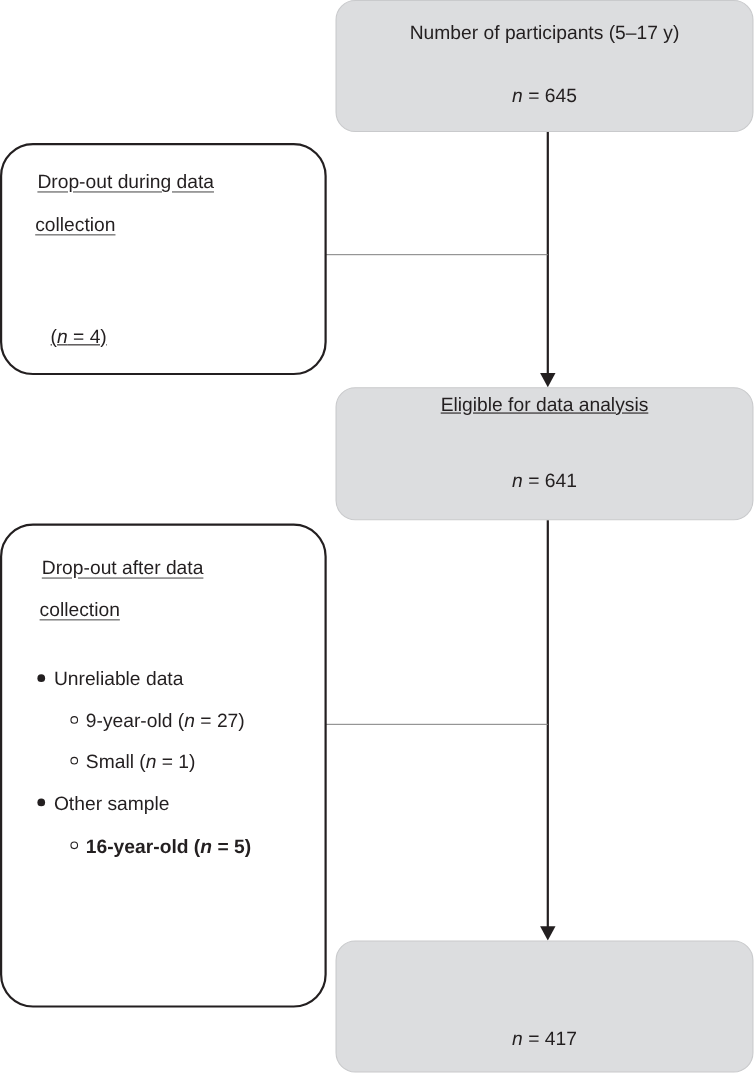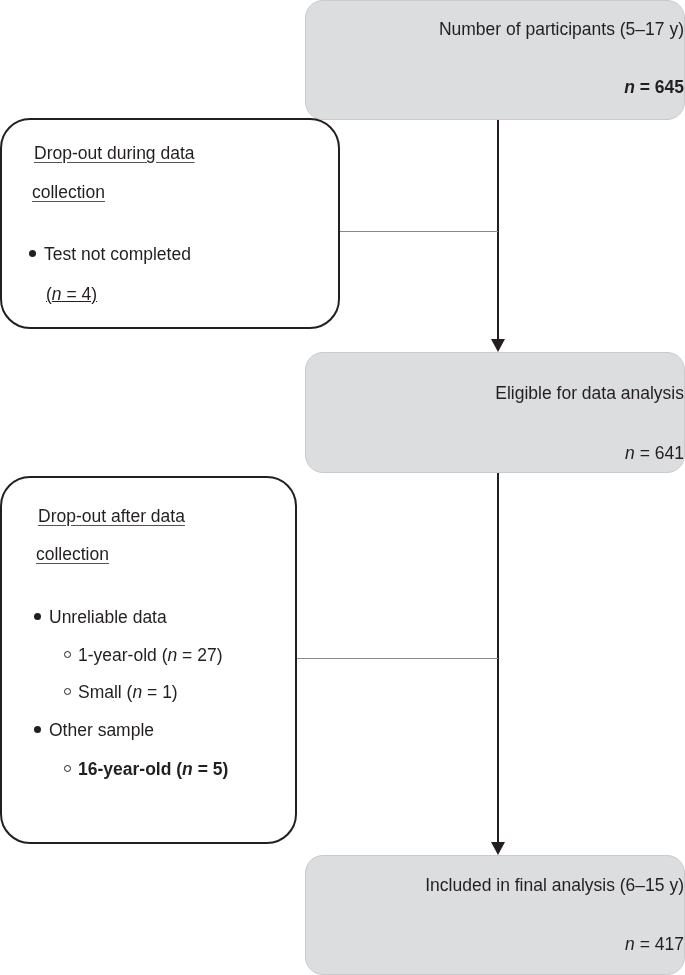--- a/index.html
+++ b/index.html
@@ -1,19 +1,19 @@
 <!DOCTYPE html>
 <html><head>
   <meta charset="utf-8">
   <style>
     html, body { margin: 0; padding: 0; background: #ffffff; }
     body { width: 685px; height: 975px; position: relative; overflow: hidden;
            font-family: "Liberation Sans", sans-serif; color: #231f20; }
     .gbox { position: absolute; background: #dcdddf; border: 1px solid #c9cacc;
-            border-radius: 18px; box-sizing: border-box; text-align: right; }
+            border-radius: 18px; box-sizing: border-box; text-align: center; }
     .gbox .title { position: absolute; left: 0; right: 0; font-size: 17.5px; }
     .gbox .count { position: absolute; left: 0; right: 0; font-size: 17.5px; }
     .gbox .count i, .wbox i { font-style: italic; }
     .wbox { position: absolute; background: #fff; border: 2.5px solid #231f20;
             border-radius: 30px; box-sizing: border-box; font-size: 17.5px; }
     .wbox .hd { position: absolute; left: 32px; text-decoration: underline;
                 text-decoration-color: #555; text-underline-offset: 3px; }
     .wbox .line { position: absolute; white-space: nowrap; }
     .bullet { display: inline-block; width: 7px; height: 7px; border-radius: 50%;
               background: #231f20; vertical-align: middle; margin-right: 8px; position: relative; top: -2px; }
@@ -23,51 +23,49 @@
     .vline { position: absolute; background: #231f20; width: 2px; }
     .hline { position: absolute; background: #8a8a8a; height: 1px; }
     .arrow { position: absolute; width: 0; height: 0; border-left: 7px solid transparent;
              border-right: 7px solid transparent; border-top: 13px solid #231f20; }
   </style>
 </head>
 <body>
 
 <div class="gbox" style="left:305px; top:0px; width:380px; height:120px;">
   <div class="title" style="top:18px;">Number of participants (5–17 y)</div>
-  <div class="count" style="top:76px;font-weight:bold;"><i>n</i><span> = 645</span></div>
+  <div class="count" style="top:76px;"><i>n</i><span> = 645</span></div>
 </div>
 
 <div class="vline" style="left:497px; top:120px; height:220px;"></div>
 <div class="arrow" style="left:491px; top:339px;"></div>
 <div class="hline" style="left:296px; top:231px; width:202px;"></div>
 
-<div class="wbox" style="left:0px; top:118px; width:340px; height:211px;">
+<div class="wbox" style="left:0px; top:130px; width:297px; height:211px;">
   <div class="hd" style="top:23px;">Drop-out during data</div>
   <div class="hd" style="top:62px; left:30px;">collection</div>
-  <div class="line" style="left:27px; top:124px;"><span class="bullet"></span><span>Test not completed</span></div>
   <div class="line" style="left:44px; top:164px;text-decoration:underline;"><span>(</span><i>n</i><span> = 4)</span></div>
 </div>
 
 <div class="gbox" style="left:305px; top:352px; width:380px; height:121px;">
-  <div class="title" style="top:30px;">Eligible for data analysis</div>
-  <div class="count" style="top:90px;"><i>n</i><span> = 641</span></div>
+  <div class="title" style="top:5px;text-decoration:underline;">Eligible for data analysis</div>
+  <div class="count" style="top:74px;"><i>n</i><span> = 641</span></div>
 </div>
 
 <div class="vline" style="left:497px; top:473px; height:370px;"></div>
 <div class="arrow" style="left:491px; top:842px;"></div>
 <div class="hline" style="left:296px; top:658px; width:202px;"></div>
 
-<div class="wbox" style="left:0px; top:476px; width:297px; height:368px;">
+<div class="wbox" style="left:0px; top:476px; width:297px; height:440px;">
   <div class="hd" style="top:28px; left:36px;">Drop-out after data</div>
   <div class="hd" style="top:66px; left:34px;">collection</div>
 
   <div class="line" style="left:32px; top:129px;"><span class="bullet"></span><span>Unreliable data</span></div>
-  <div class="line" style="left:62px; top:167px;"><span class="circle"></span><span>1-year-old (</span><i>n</i><span> = 27)</span></div>
+  <div class="line" style="left:62px; top:167px;"><span class="circle"></span><span>9-year-old (</span><i>n</i><span> = 27)</span></div>
   <div class="line" style="left:62px; top:204px;"><span class="circle"></span><span>Small (</span><i>n</i><span> = 1)</span></div>
 
   <div class="line" style="left:32px; top:242px;"><span class="bullet"></span><span>Other sample</span></div>
   <div class="line" style="left:62px; top:281px;font-weight:bold;"><span class="circle"></span><span>16-year-old (</span><i>n</i><span> = 5)</span></div>
 </div>
 
 <div class="gbox" style="left:305px; top:855px; width:380px; height:120px;">
-  <div class="title" style="top:19px;">Included in final analysis (6–15 y)</div>
   <div class="count" style="top:78px;"><i>n</i><span> = 417</span></div>
 </div>
 
 </body></html>

